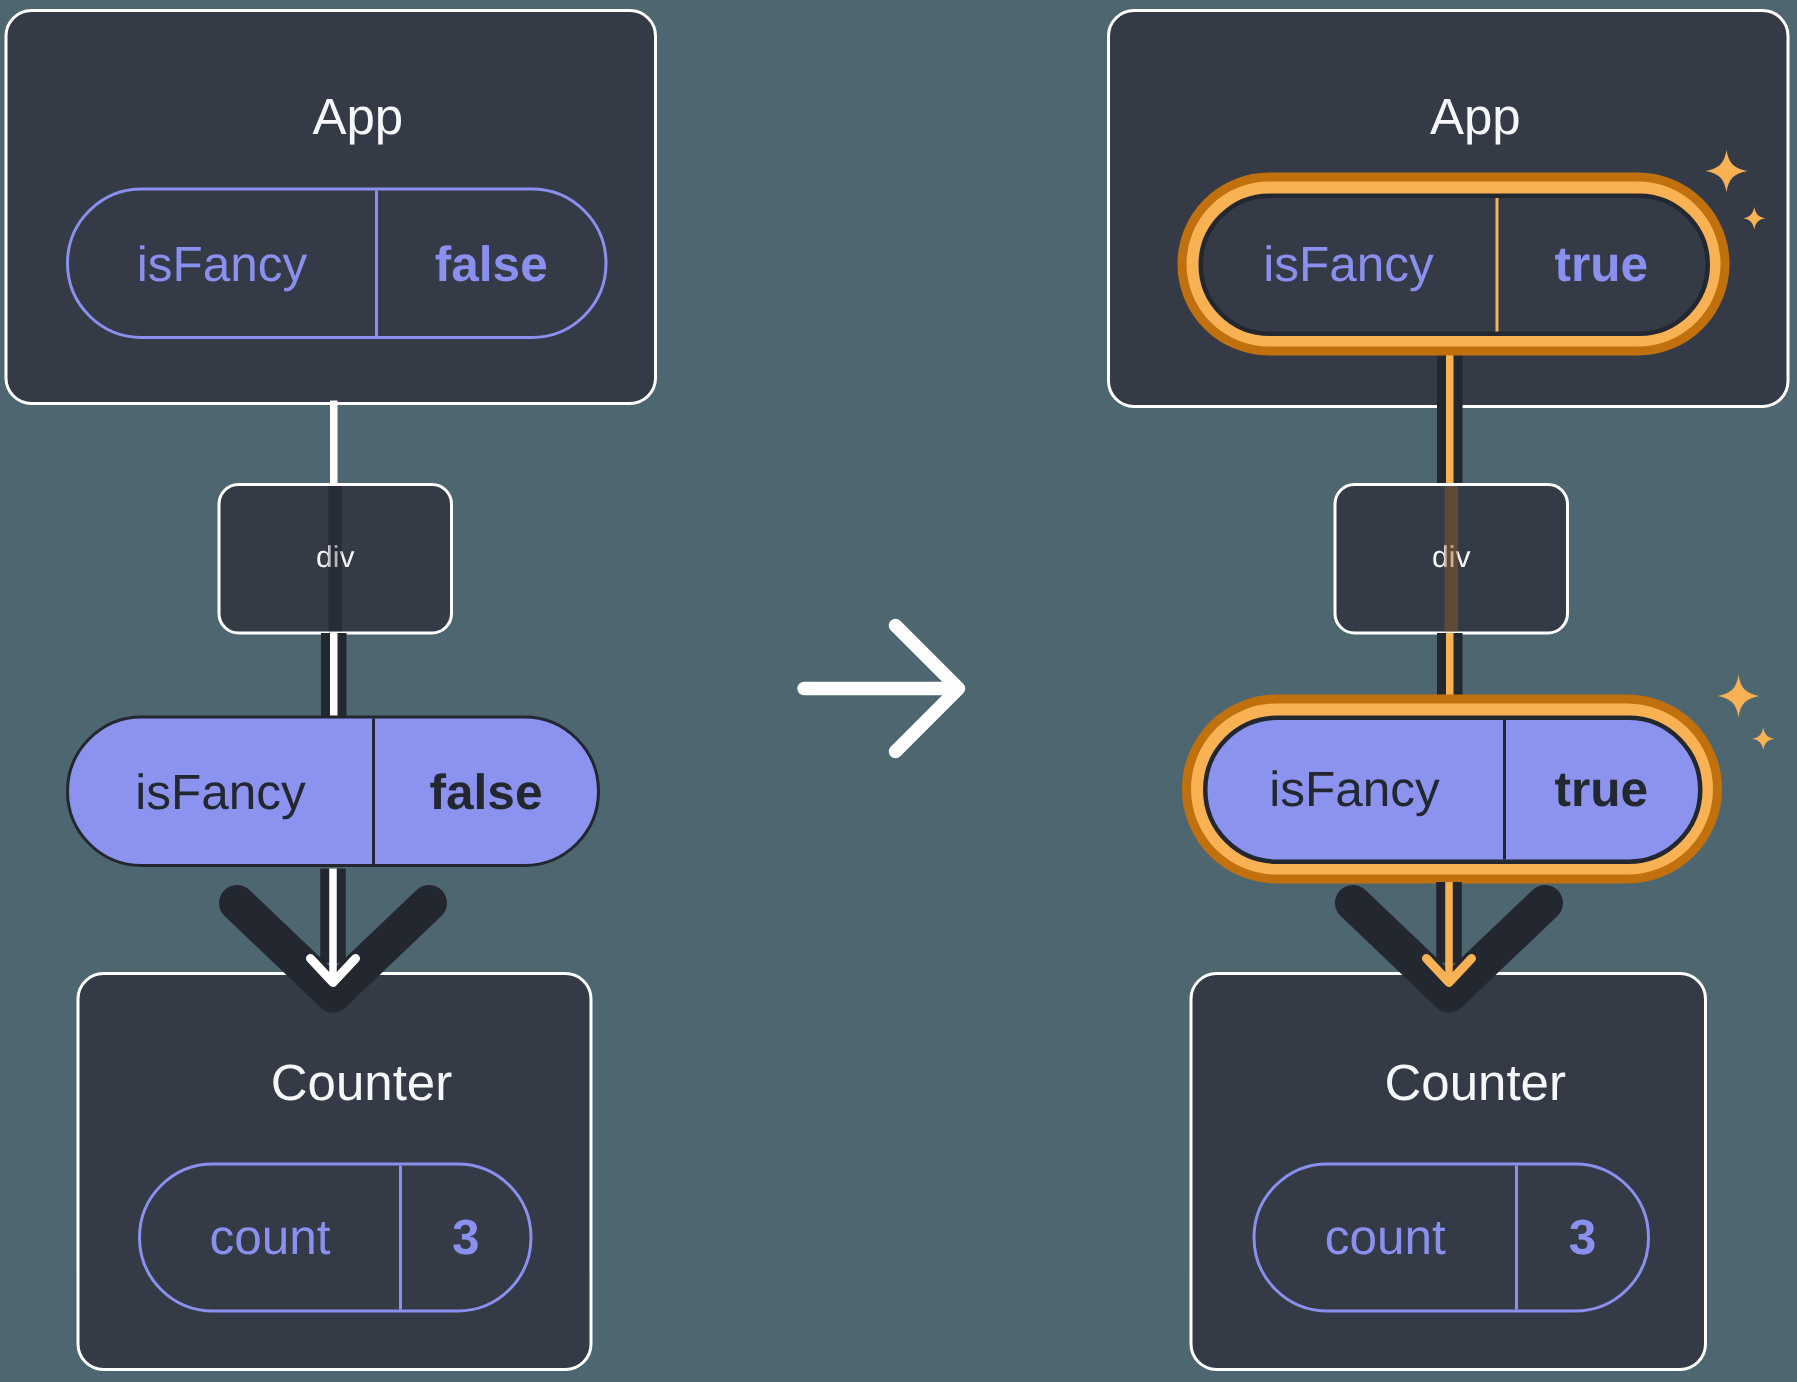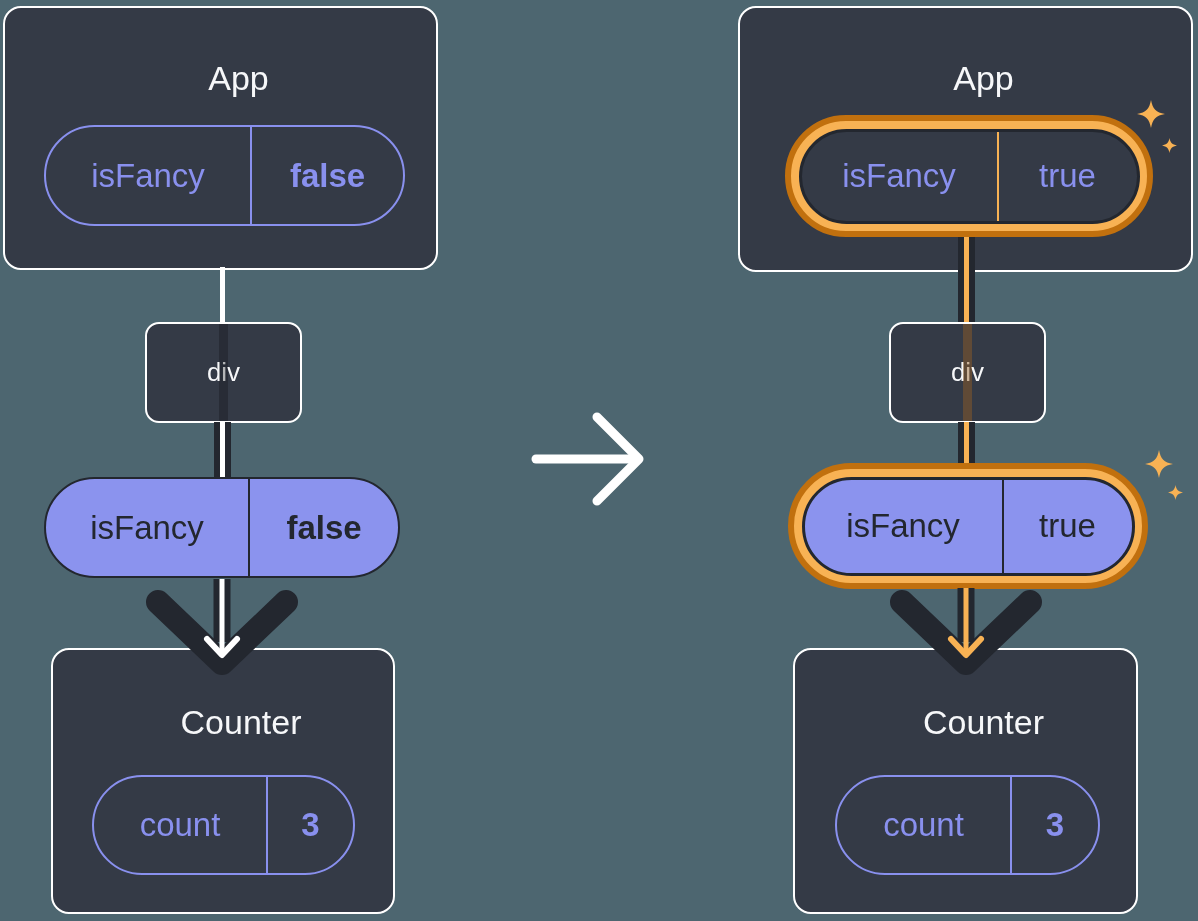--- a/index.html
+++ b/index.html
@@ -64,21 +64,21 @@
   }
   .fill-pill .cell-r{border-left:2.5px solid var(--dark);}
   .divnode{
     position:absolute;
     background:var(--node);
     border:2.5px solid var(--nodeBorder);
     border-radius:14px;
     box-sizing:border-box;
     display:flex;align-items:center;justify-content:center;
     color:var(--textWhite);
-    font-size:26px;
+    font-size:20px;
   }
   .divnode .pass-strip{
     position:absolute;
     top:0;bottom:0;
     left:calc(50% - 4.5px);
     width:9px;
   }
   .strip-plain{background:rgba(10,12,16,0.28);}
   .strip-warm{background:rgba(150,95,35,0.45);}
   .wire{position:absolute;}
@@ -108,21 +108,21 @@
   }
   .glow-inner .cell{
     display:flex;align-items:center;justify-content:center;
     box-sizing:border-box;
   }
   .glow-inner .cell-r{flex:1;}
   .inner-dark{background:var(--node);color:var(--purple);}
   .inner-dark .cell-r{border-left:2px solid var(--orangeLight);}
   .inner-purple{background:var(--purpleFill);color:var(--dark);}
   .inner-purple .cell-r{border-left:2.5px solid var(--dark);}
-  .bold-val{font-weight:normal;}
+  .bold-val{font-weight:bold;}
   svg{position:absolute;display:block;}
 </style>
 </head>
 <body>
 
 <div class="stage">
 
   <div class="box" style="left:3px;top:6px;width:435px;height:264px;">
     <div class="box-title" style="padding-top:50px;">App</div>
     <div class="pill outline-pill" style="left:39px;top:117px;width:361px;height:101px;">

